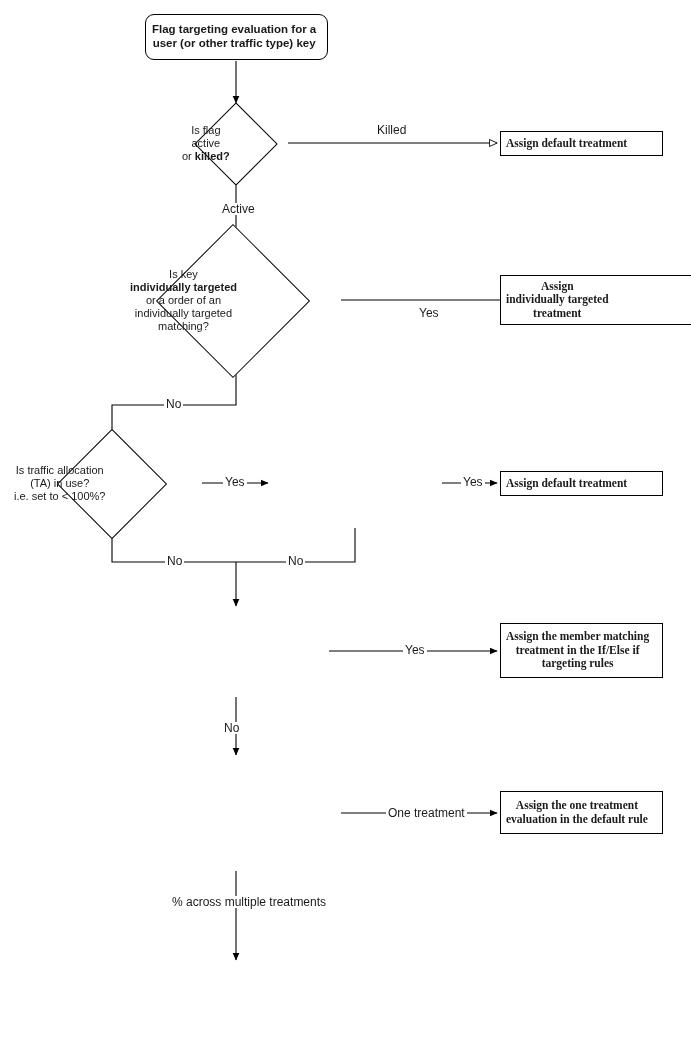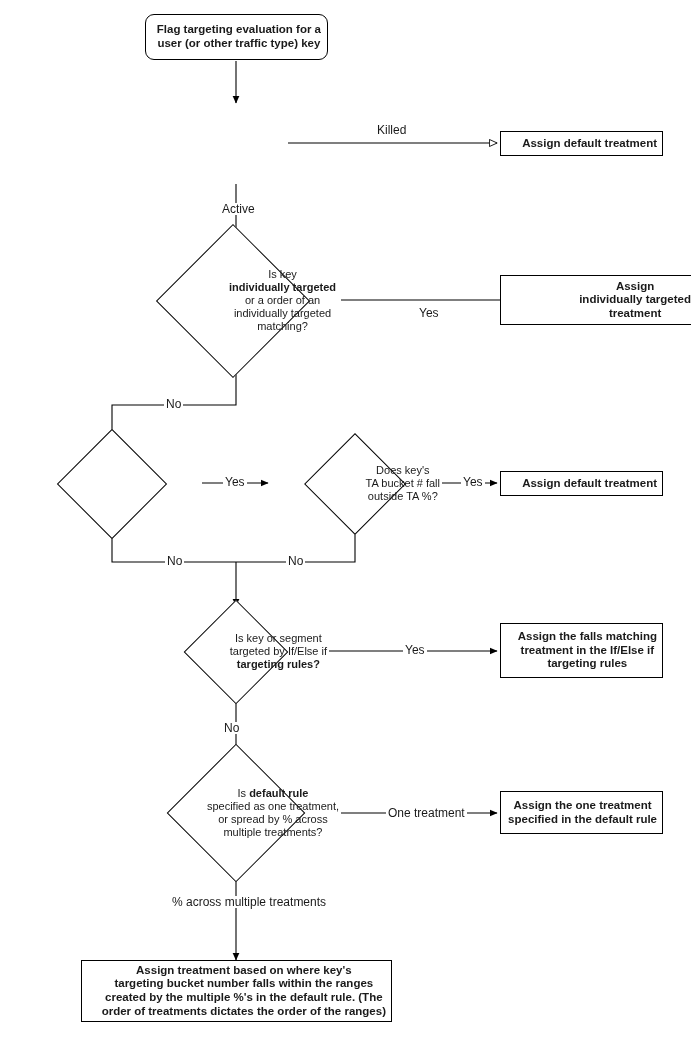--- a/index.html
+++ b/index.html
@@ -25,21 +25,21 @@
     top: 0;
     width: 691px;
     height: 1045px;
     pointer-events: none;
   }
   .node {
     position: absolute;
     box-sizing: border-box;
     display: flex;
     align-items: center;
-    justify-content: flex-end;
+    justify-content: flex-start;
     text-align: center;
   }
   .node .txt {
     display: block;
     line-height: 1.18;
     white-space: pre-line;
   }
 
   
   .terminator {
@@ -51,20 +51,21 @@
     padding: 2px 6px;
   }
 
   
   .process {
     border: 1px solid #000000;
     background: #ffffff;
     font-size: 11.5px;
     font-weight: bold;
     padding: 2px 5px;
+    font-family: Liberation Serif, serif;
   }
 
   
   .decision {
     background: transparent;
     border: none;
   }
   .decision .shape {
     position: absolute;
     left: 50%;
@@ -138,76 +139,63 @@
 
       <path d="M 236 871 L 236 960" marker-end="url(#arrowFilled)"></path>
     </g>
   </svg>
 
   <div class="node terminator" style="left:145px; top:14px; width:183px; height:46px;">
     <span class="txt">Flag targeting evaluation for a
 user (or other traffic type) key</span>
   </div>
 
+  <div class="node decision" style="left:180px; top:103px; width:112px; height:81px;">
+    <span class="shape" style="width:57px; height:57px;"></span>
+    <span class="txt"><span>Is flag</span><br><span>active</span><br><span>or </span><b>killed?</b></span>
+  </div>
 
   <div class="node process" style="left:500px; top:131px; width:163px; height:25px;">
     <span class="txt">Assign default treatment</span>
   </div>
 
   <div class="node decision" style="left:128px; top:238px; width:210px; height:125px;">
     <span class="shape" style="width:107px; height:107px;"></span>
     <span class="txt"><span>Is key</span><br><b>individually targeted</b><br><span>or a order of an</span><br><span>individually targeted</span><br><span>matching?</span></span>
   </div>
 
   <div class="node process" style="left:500px; top:275px; width:197px; height:50px;">
     <span class="txt">Assign
 individually targeted
 treatment</span>
   </div>
 
   <div class="node decision" style="left:12px; top:439px; width:200px; height:89px;">
     <span class="shape" style="width:76px; height:76px;"></span>
-  </div>
-
-  <div class="node decision" style="left:268px; top:439px; width:174px; height:89px;">
-    <span class="shape" style="width:70px; height:70px;"></span>
-    <span class="txt"><span>Does key's</span><br><span>TA bucket # fall</span><br><span>outside TA %?</span></span>
-  </div>
+    <span class="txt"><span>Is traffic allocation</span><br><span>(TA) in use?</span><br><span>i.e. set to &lt; 100%?</span></span>
+  </div>
+
 
   <div class="node process" style="left:500px; top:471px; width:163px; height:25px;">
     <span class="txt">Assign default treatment</span>
   </div>
 
-  <div class="node decision" style="left:143px; top:606px; width:186px; height:91px;">
-    <span class="shape" style="width:72px; height:72px;"></span>
-    <span class="txt"><span>Is key or segment</span><br><span>targeted by If/Else if</span><br><b>targeting rules?</b></span>
-  </div>
 
   <div class="node process" style="left:500px; top:623px; width:163px; height:55px;">
-    <span class="txt">Assign the falls matching
+    <span class="txt">Assign the member matching
 treatment in the If/Else if
 targeting rules</span>
   </div>
 
-  <div class="node decision" style="left:131px; top:755px; width:210px; height:116px;">
-    <span class="shape" style="width:96px; height:96px;"></span>
-    <span class="txt"><span>Is </span><b>default rule</b><br><span>specified as one treatment,</span><br><span>or spread by % across</span><br><span>multiple treatments?</span></span>
-  </div>
 
   <div class="node process" style="left:500px; top:791px; width:163px; height:43px;">
     <span class="txt">Assign the one treatment
-specified in the default rule</span>
-  </div>
-
-  <div class="node process" style="left:81px; top:960px; width:311px; height:62px;">
-    <span class="txt">Assign treatment based on where key's
-targeting bucket number falls within the ranges
-created by the multiple %'s in the default rule. (The
-order of treatments dictates the order of the ranges)</span>
-  </div>
+evaluation in the default rule</span>
+  </div>
+
 
   <span class="edge-label" style="left:375px; top:124px;">Killed</span>
   <span class="edge-label" style="left:220px; top:203px;">Active</span>
   <span class="edge-label" style="left:417px; top:307px;">Yes</span>
   <span class="edge-label" style="left:164px; top:398px;">No</span>
   <span class="edge-label" style="left:223px; top:476px;">Yes</span>
   <span class="edge-label" style="left:461px; top:476px;">Yes</span>
   <span class="edge-label" style="left:165px; top:555px;">No</span>
   <span class="edge-label" style="left:286px; top:555px;">No</span>
   <span class="edge-label" style="left:403px; top:644px;">Yes</span>

